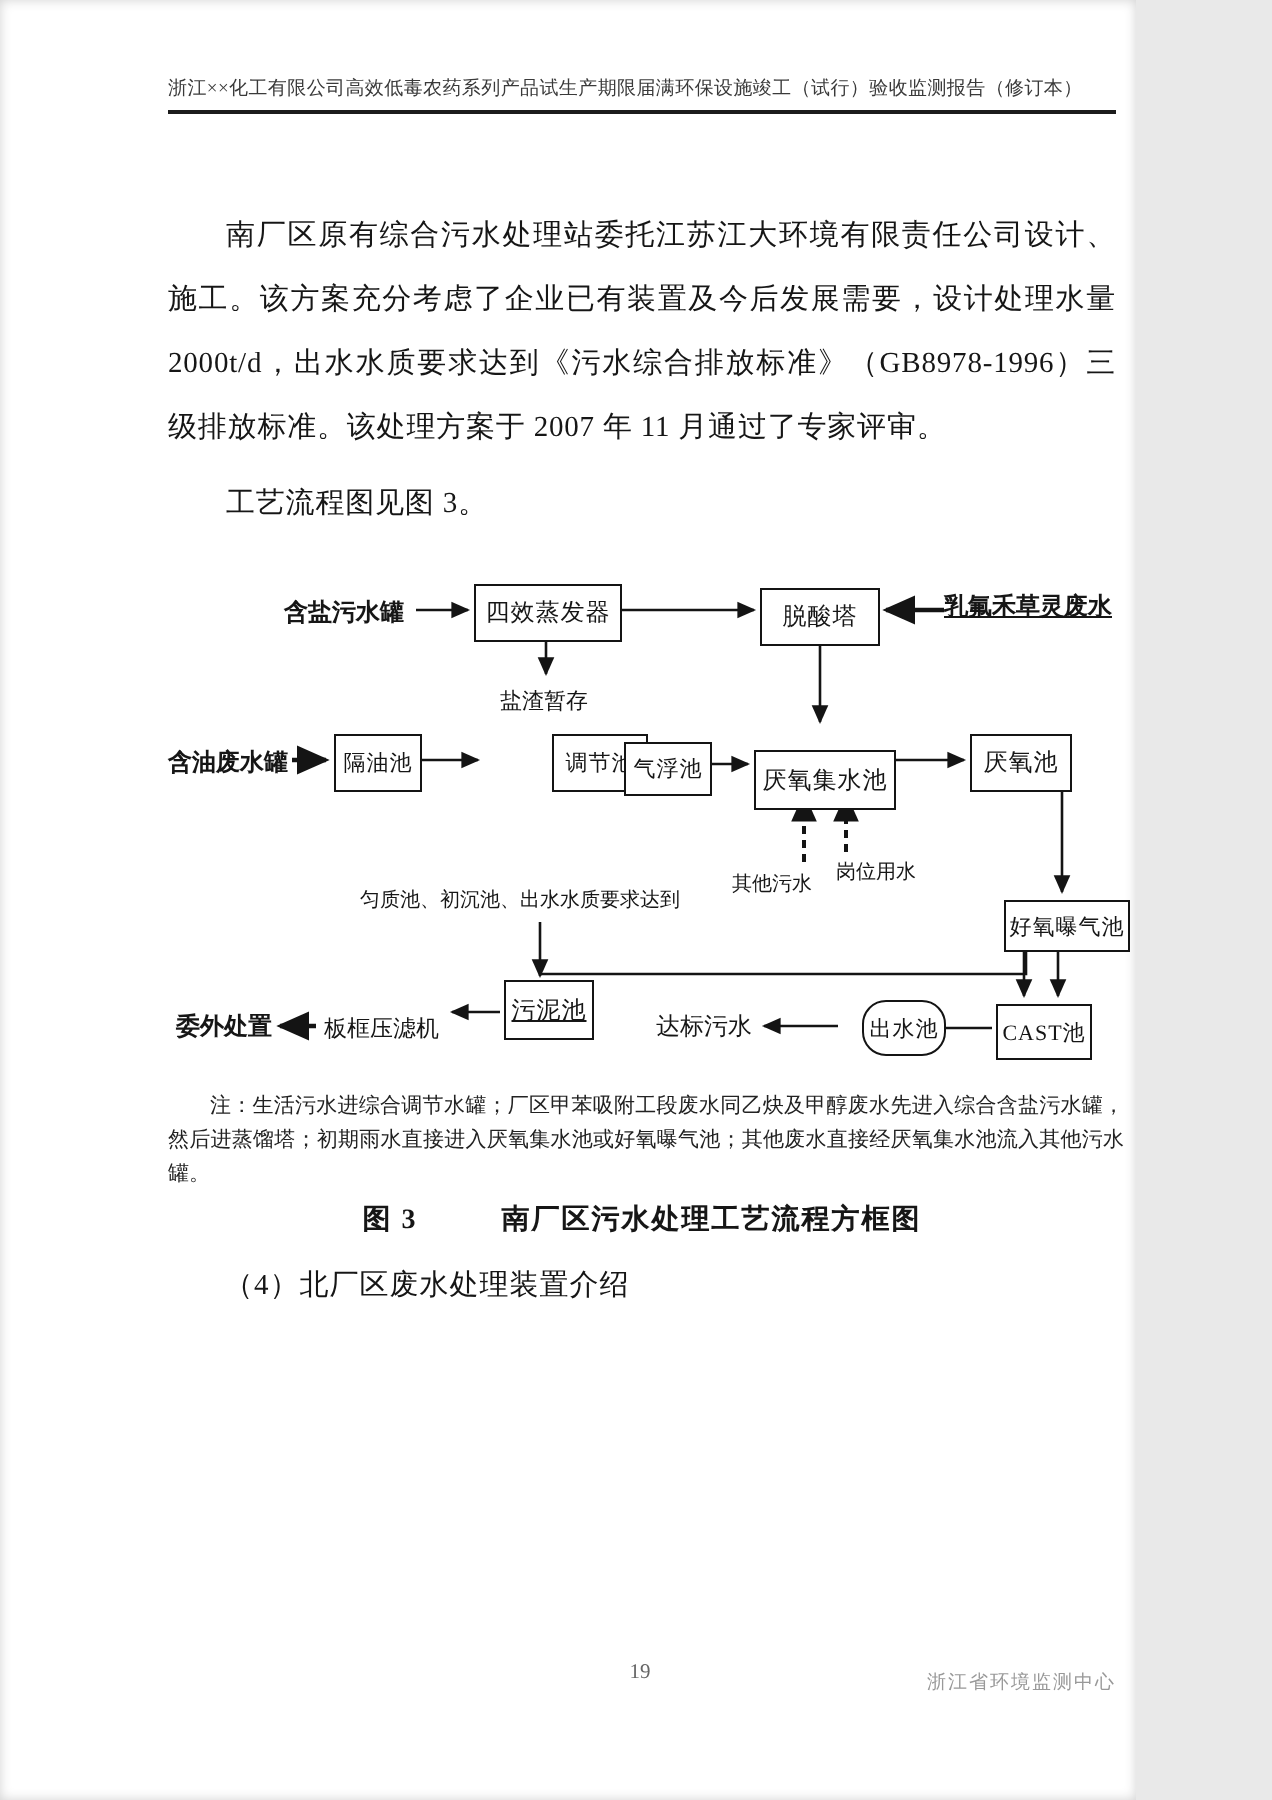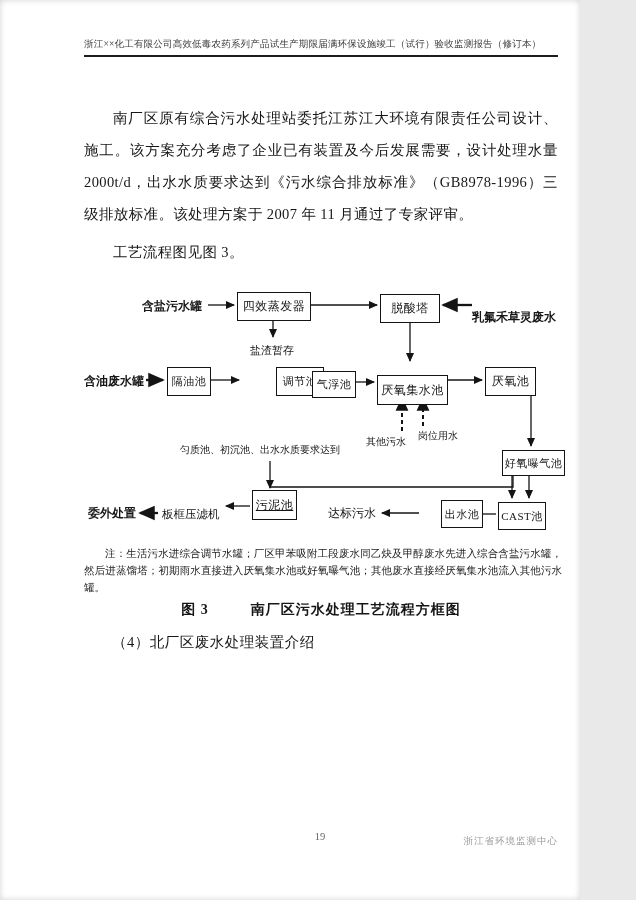--- a/index.html
+++ b/index.html
@@ -1,19 +1,19 @@
 <!DOCTYPE html>
 <html><head>
 <meta charset="utf-8">
 <style>
   html,body{margin:0;padding:0;background:#e9e9e9;}
   .page{
     position:relative;width:568px;height:900px;background:#fff;
     font-family:"Liberation Serif","DejaVu Serif",serif;color:#161616;
-    overflow:hidden;box-shadow:inset 0 0 6px rgba(0,0,0,.18);padding-left:12px;
+    overflow:hidden;box-shadow:inset 0 0 6px rgba(0,0,0,.18);
   }
   .hdr{
     position:absolute;left:84px;top:38px;width:474px;
     font-size:9.5px;color:#3a3a3a;letter-spacing:.2px;white-space:nowrap;overflow:hidden;
   }
   .hdr-rule{position:absolute;left:84px;top:55px;width:474px;height:2px;background:#1c1c1c;}
   .h2{position:absolute;left:105px;top:84px;font-size:14.5px;}
   .para{
     position:absolute;left:84px;width:474px;font-size:14.5px;line-height:32px;
     text-align:justify;text-indent:2em;letter-spacing:.4px;
@@ -92,25 +92,25 @@
 
     <div class="fbox" style="left:157px;top:7px;width:72px;height:27px;">四效蒸发器</div>
     <div class="fbox" style="left:300px;top:9px;width:58px;height:27px;">脱酸塔</div>
     <div class="fbox" style="left:87px;top:82px;width:42px;height:27px;font-size:11px;">隔油池</div>
     <div class="fbox" style="left:162px;top:82px;width:46px;height:27px;font-size:11px;margin-left:34px;">调节池</div>
     <div class="fbox" style="left:232px;top:86px;width:42px;height:25px;font-size:11px;">气浮池</div>
     <div class="fbox" style="left:297px;top:90px;width:69px;height:28px;">厌氧集水池</div>
     <div class="fbox" style="left:405px;top:82px;width:49px;height:27px;">厌氧池</div>
     <div class="fbox" style="left:422px;top:165px;width:61px;height:24px;font-size:11px;">好氧曝气池</div>
     <div class="fbox" style="left:172px;top:205px;width:43px;height:28px;text-decoration:underline;">污泥池</div>
-    <div class="fbox" style="left:361px;top:215px;width:40px;height:26px;font-size:11px;">出水池</div>
+    <div class="fbox" style="left:351px;top:215px;width:40px;height:26px;font-size:11px;border-radius:12px;">出水池</div>
     <div class="fbox" style="left:418px;top:217px;width:46px;height:26px;font-size:11px;">CAST池</div>
 
     <div class="flabel bold" style="left:62px;top:13px;">含盐污水罐</div>
-    <div class="flabel bold" style="left:392px;top:24px;">乳氟禾草灵废水</div>
+    <div class="flabel bold" style="left:392px;top:10px;text-decoration:underline;">乳氟禾草灵废水</div>
     <div class="flabel bold" style="left:4px;top:88px;">含油废水罐</div>
     <div class="flabel" style="left:170px;top:58px;font-size:11px;">盐渣暂存</div>
     <div class="flabel sm" style="left:286px;top:150px;">其他污水</div>
     <div class="flabel sm" style="left:338px;top:144px;">岗位用水</div>
     <div class="flabel sm" style="left:100px;top:158px;">匀质池、初沉池、出水水质要求达到</div>
     <div class="flabel" style="left:248px;top:220px;">达标污水</div>
     <div class="flabel" style="left:82px;top:222px;font-size:11.5px;">板框压滤机</div>
     <div class="flabel bold" style="left:8px;top:220px;">委外处置</div>
   </div>
 

